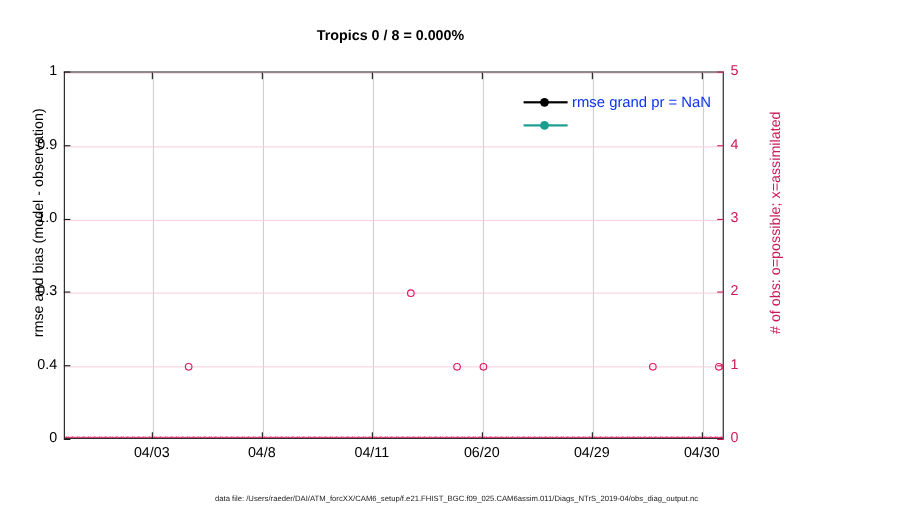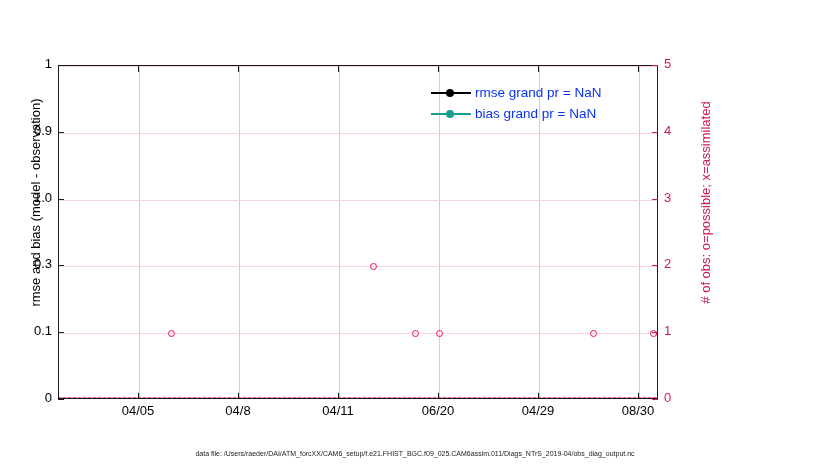--- a/index.html
+++ b/index.html
@@ -166,21 +166,21 @@
     width: 600px;
     text-align: center;
     font-size: 13px;
     color: #000000;
     white-space: nowrap;
   }
 
   
   .legend {
     position: absolute;
-    left: 427px;
+    left: 472px;
     top: 80px;
     padding: 2px 4px;
   }
   .legend-row {
     display: flex;
     align-items: center;
     height: 21px;
     white-space: nowrap;
   }
   .legend-sample {
@@ -247,20 +247,21 @@
     color: #1a1a1a;
     white-space: nowrap;
   }
 </style>
 </head>
 <body>
 
 <div id="root">
 
   <div class="title-block">
+    <div class="title-line">Tropics 0 / 8 = 0.000%</div>
   </div>
 
   <div class="plot-area">
     <div class="plot-inner" id="plot-inner">
         <div class="grid-v" style="left: 80px; background: rgb(208, 208, 208);"></div>
         <div class="grid-v" style="left: 180px; background: rgb(208, 208, 208);"></div>
         <div class="grid-v" style="left: 280px; background: rgb(208, 208, 208);"></div>
         <div class="grid-v" style="left: 380px; background: rgb(208, 208, 208);"></div>
         <div class="grid-v" style="left: 480px; background: rgb(208, 208, 208);"></div>
         <div class="grid-v" style="left: 580px; background: rgb(208, 208, 208);"></div>
@@ -544,58 +545,57 @@
       <div class="tick-top" style="left: 338px;"></div>
       <div class="tick-bottom" style="left: 438px;"></div>
       <div class="tick-top" style="left: 438px;"></div>
       <div class="tick-bottom" style="left: 538px;"></div>
       <div class="tick-top" style="left: 538px;"></div>
       <div class="tick-bottom" style="left: 638px;"></div>
       <div class="tick-top" style="left: 638px;"></div>
     </div>
   <div class="ylabel-left-wrap" id="ylabels-left">
       <div class="ylabel-left" style="top: 390px;">0</div>
-      <div class="ylabel-left" style="top: 323.2px;">0.1</div>
+      <div class="ylabel-left" style="top: 323.2px;">0.4</div>
       <div class="ylabel-left" style="top: 256.4px;">0.3</div>
       <div class="ylabel-left" style="top: 189.6px;">1.0</div>
       <div class="ylabel-left" style="top: 122.8px;">0.9</div>
       <div class="ylabel-left" style="top: 56px;">1</div>
     </div>
   <div class="ylabel-right-wrap" id="ylabels-right">
       <div class="ylabel-right" style="top: 390px;">0</div>
       <div class="ylabel-right" style="top: 323.2px;">1</div>
       <div class="ylabel-right" style="top: 256.4px;">2</div>
       <div class="ylabel-right" style="top: 189.6px;">3</div>
       <div class="ylabel-right" style="top: 122.8px;">4</div>
       <div class="ylabel-right" style="top: 56px;">5</div>
     </div>
   <div id="xlabels">
-      <div class="xlabel" style="left: 108px;">04/05</div>
+      <div class="xlabel" style="left: 108px;">04/03</div>
       <div class="xlabel" style="left: 208px;">04/8</div>
       <div class="xlabel" style="left: 308px;">04/11</div>
       <div class="xlabel" style="left: 408px;">06/20</div>
       <div class="xlabel" style="left: 508px;">04/29</div>
-      <div class="xlabel" style="left: 608px;">08/30</div>
+      <div class="xlabel" style="left: 608px;">04/30</div>
     </div>
 
   <div class="axis-name-left">rmse and bias (model - observation)</div>
   <div class="axis-name-right"># of obs: o=possible; x=assimilated</div>
 
   <div class="legend" id="legend">
       <div class="legend-row">
         <span class="legend-sample">
           <span class="legend-line" style="background: rgb(0, 0, 0);"></span>
           <span class="legend-dot" style="background: rgb(0, 0, 0);"></span>
         </span>
         <span class="legend-text" style="color: rgb(11, 51, 240);">rmse grand pr = NaN</span>
       </div>
       <div class="legend-row">
         <span class="legend-sample">
           <span class="legend-line" style="background: rgb(26, 158, 143);"></span>
           <span class="legend-dot" style="background: rgb(26, 158, 143);"></span>
         </span>
-        <span class="legend-text" style="color: rgb(11, 51, 240);">bias grand pr = NaN</span>
       </div>
     </div>
 
   <div class="footer">data file: /Users/raeder/DAI/ATM_forcXX/CAM6_setup/f.e21.FHIST_BGC.f09_025.CAM6assim.011/Diags_NTrS_2019-04/obs_diag_output.nc</div>
 
 </div>
 
 </body></html>

